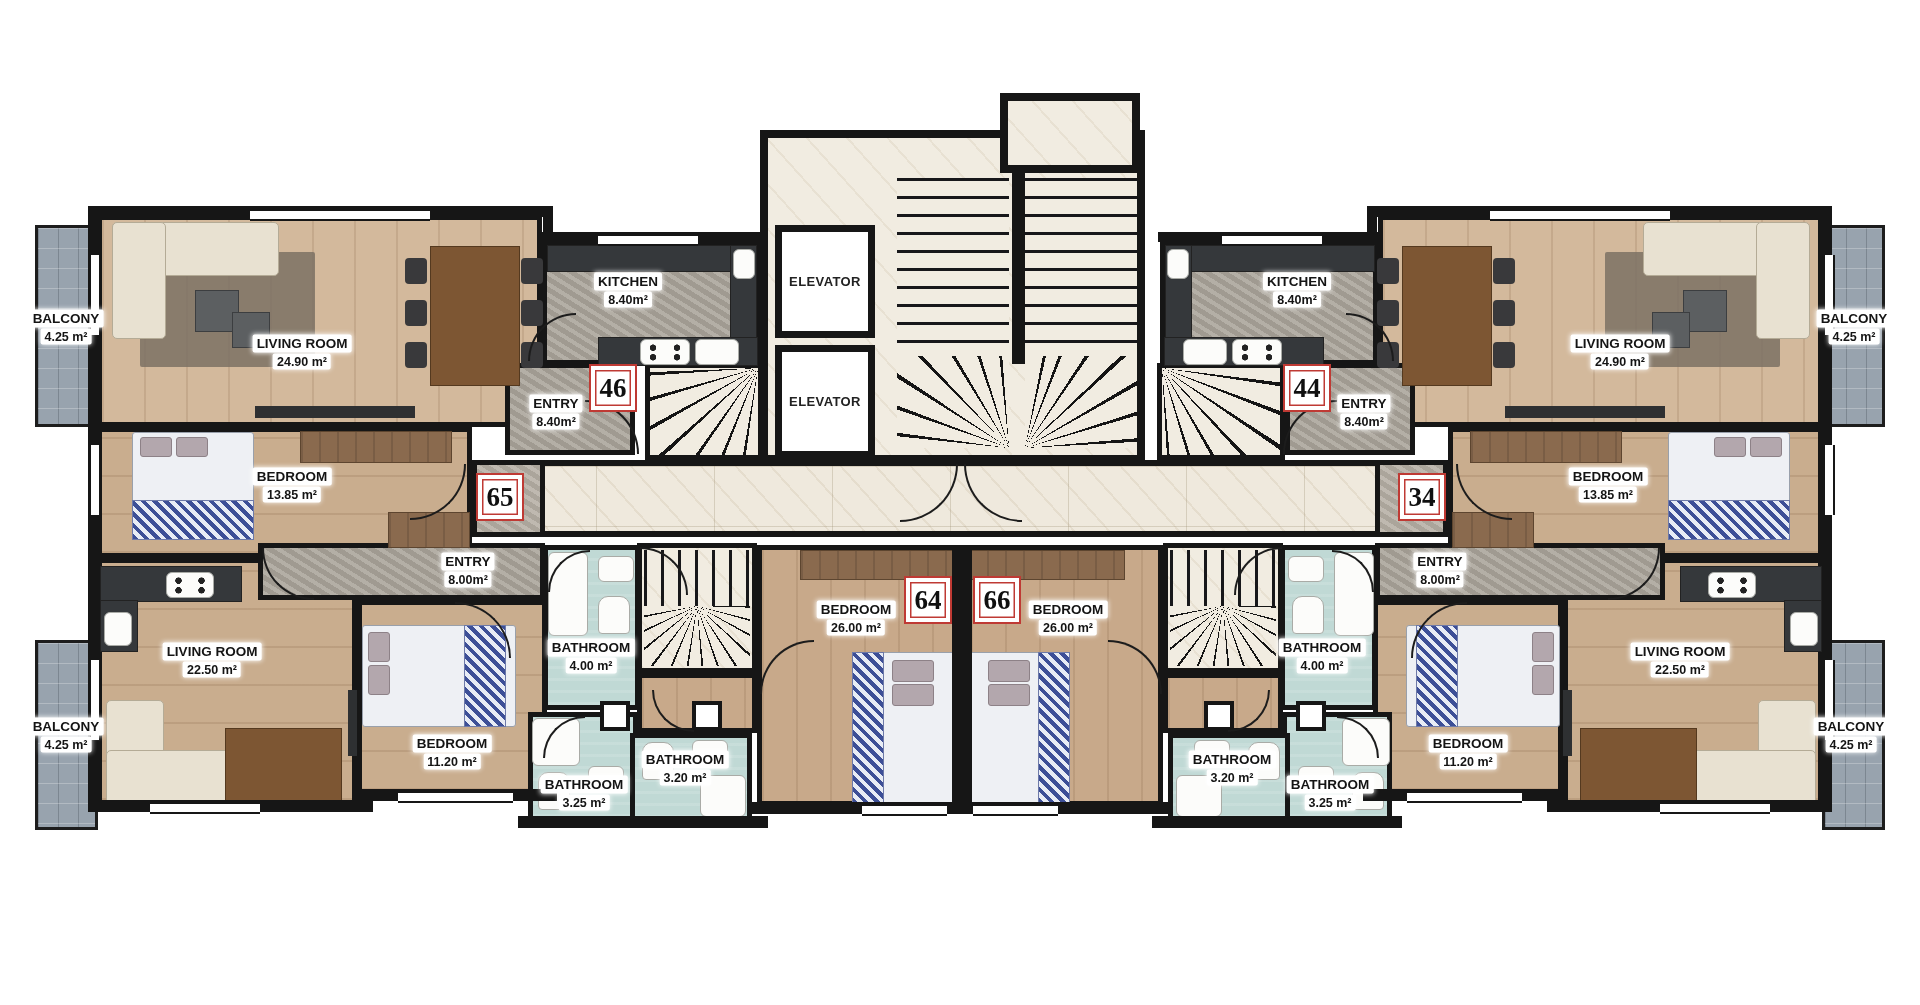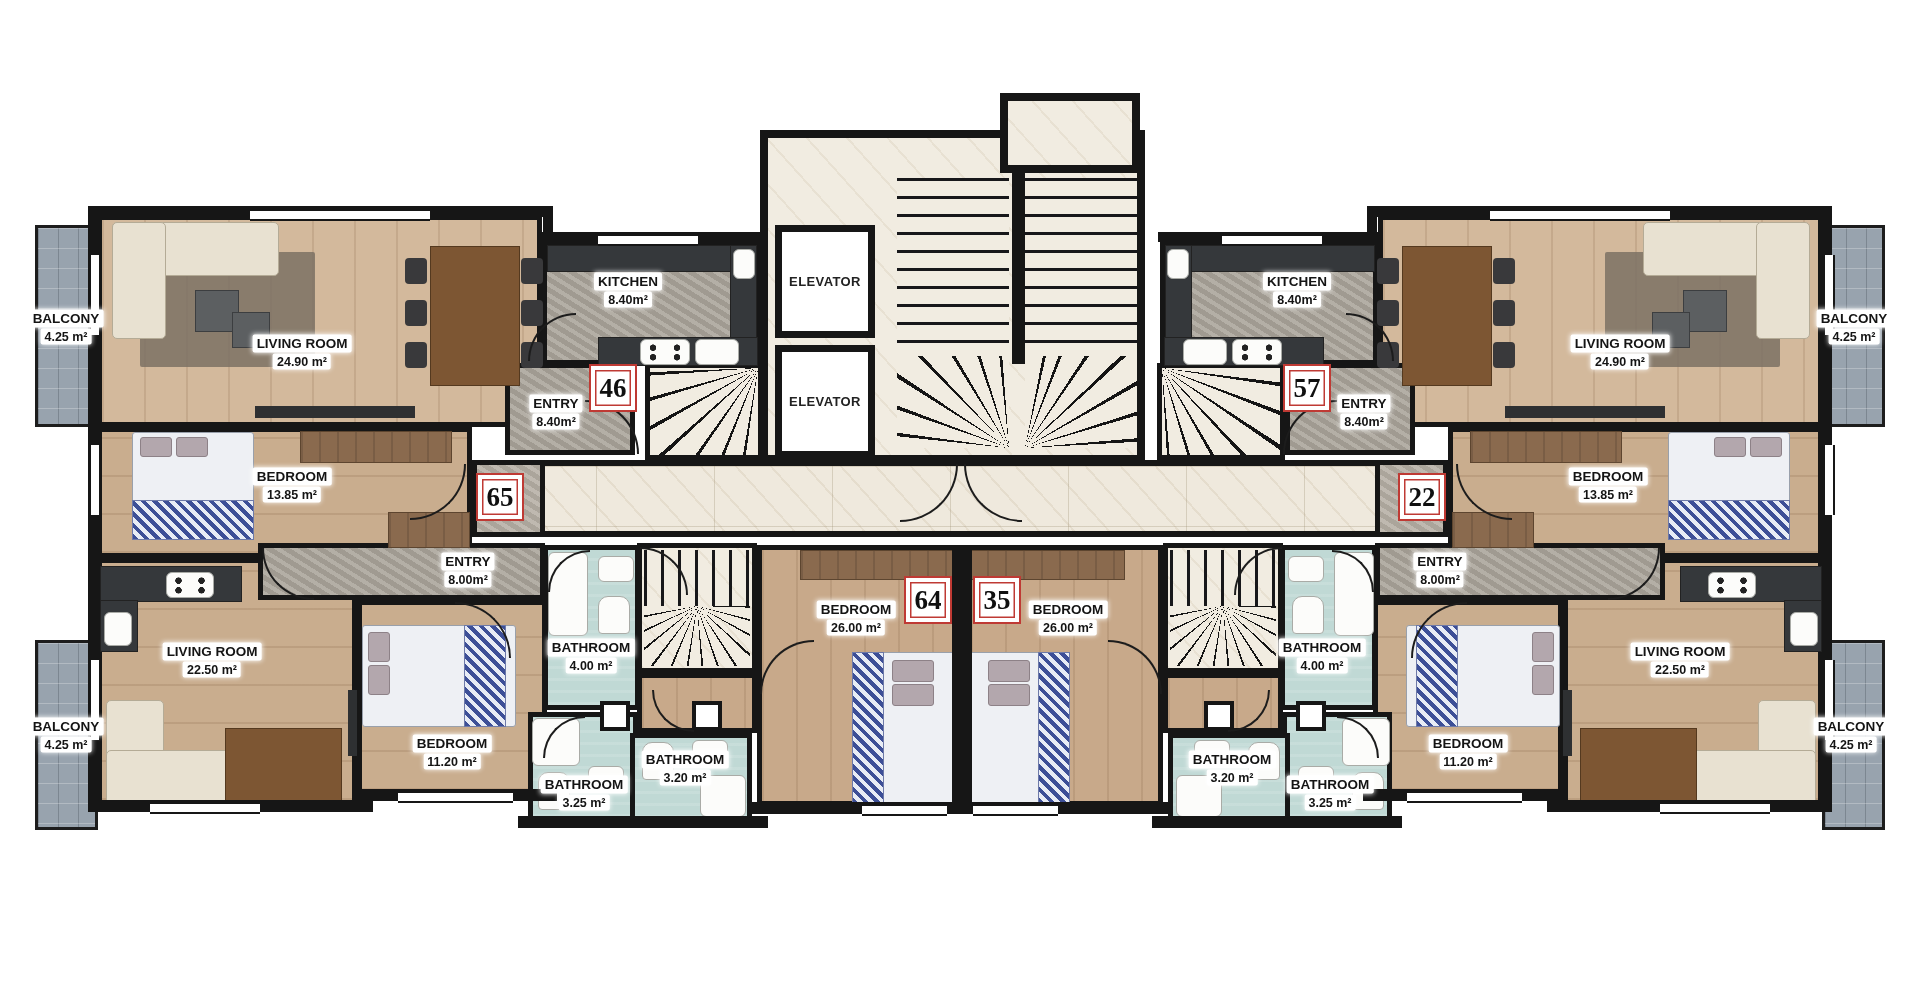--- a/index.html
+++ b/index.html
@@ -408,28 +408,28 @@
     <span class="la">4.25 m²</span>
   </div>
 
   <div class="elabel" style="left:825px;top:281px">ELEVATOR</div>
   <div class="elabel" style="left:825px;top:401px">ELEVATOR</div>
 
   <div class="unitbox" style="left:613px;top:388px">
     <span class="unitnum">46</span>
   </div>
   <div class="unitbox" style="left:1307px;top:388px">
-    <span class="unitnum">57</span>
+    <span class="unitnum">44</span>
   </div>
   <div class="unitbox" style="left:500px;top:497px">
     <span class="unitnum">65</span>
   </div>
   <div class="unitbox" style="left:1422px;top:497px">
-    <span class="unitnum">22</span>
+    <span class="unitnum">34</span>
   </div>
   <div class="unitbox" style="left:928px;top:600px">
     <span class="unitnum">64</span>
   </div>
   <div class="unitbox" style="left:997px;top:600px">
-    <span class="unitnum">35</span>
+    <span class="unitnum">66</span>
   </div>
 
 </div>
 
 </body></html>

